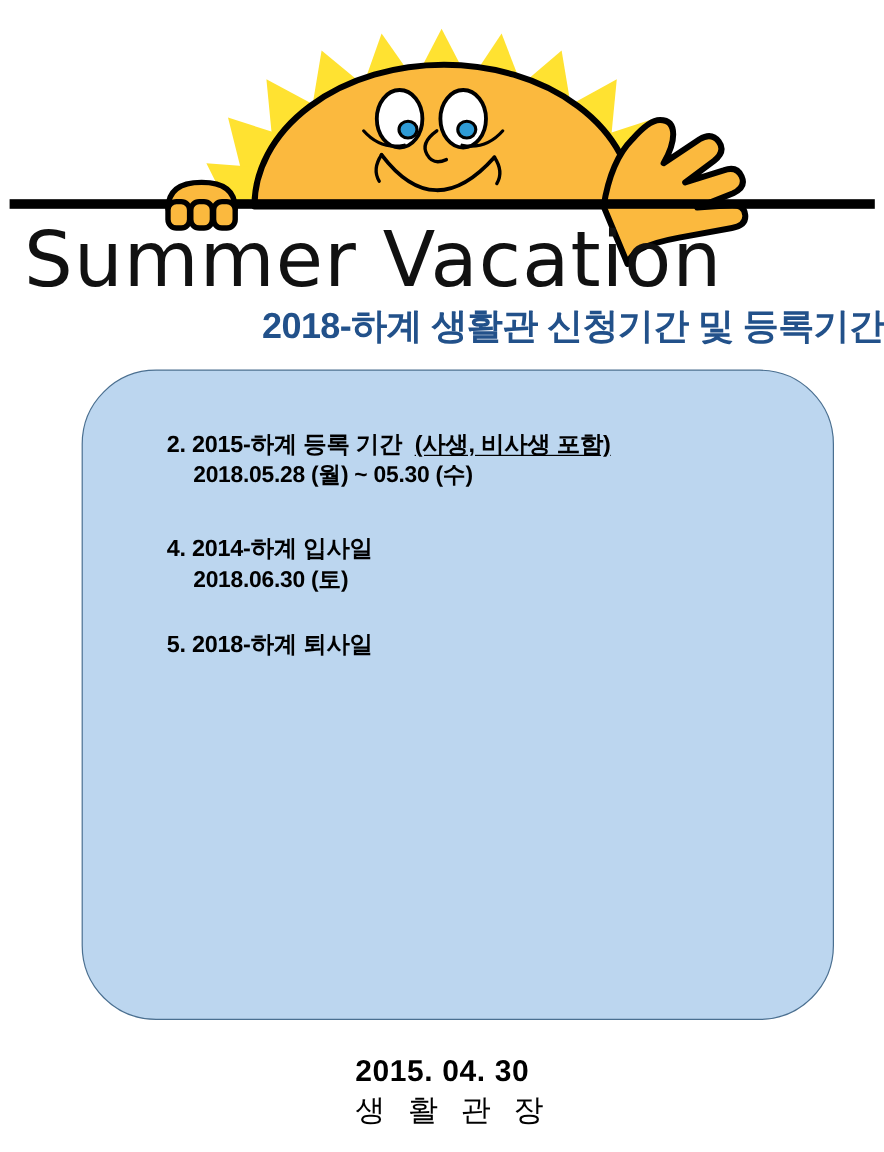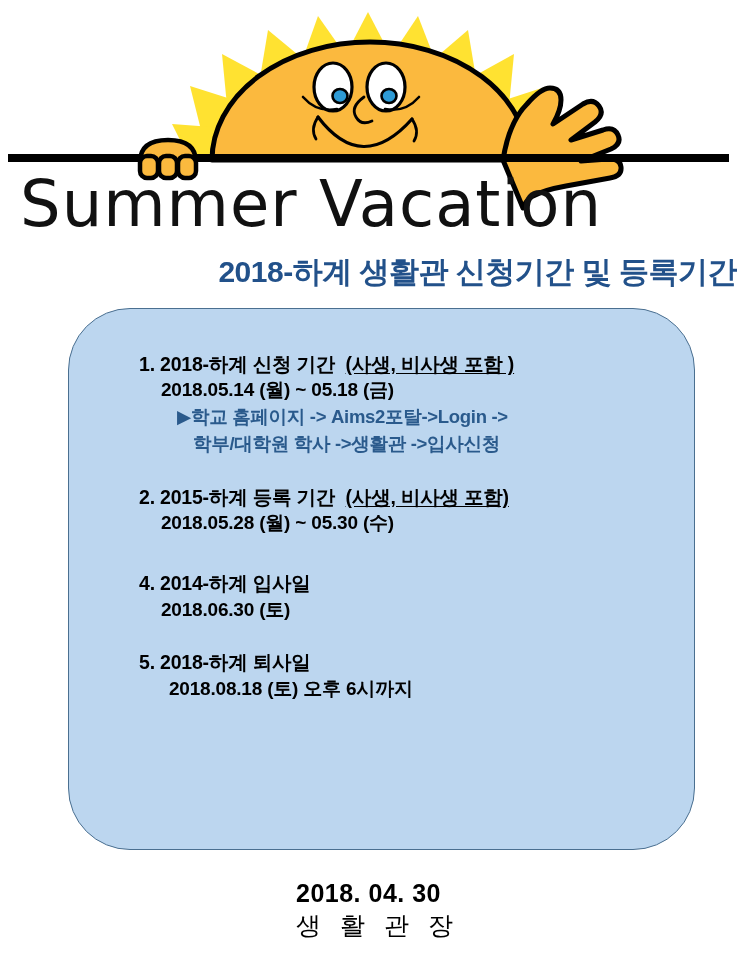--- a/index.html
+++ b/index.html
@@ -13,21 +13,21 @@
     height: 960px;
     position: relative;
     overflow: hidden;
     font-family: "Liberation Sans", "DejaVu Sans", sans-serif;
     color: #000;
   }
 
   
   #header-art {
     position: absolute;
-    left: 0; top: 4px;
+    left: 0; top: 16px;
     width: 737px;
     height: 240px;
   }
   #header-art svg { display: block; }
 
   
   #poster-title {
     position: absolute;
     left: 0; top: 252px;
     width: 737px;
@@ -189,28 +189,20 @@
 
     <text x="20" y="222" font-family="'DejaVu Sans', sans-serif" font-size="64" font-weight="400" letter-spacing="1" fill="#111111" id="wordmark-text">Summer Vacation</text>
   </svg>
 </div>
 
 <div id="poster-title">2018-하계 생활관 신청기간 및 등록기간</div>
 
 <div id="info-panel">
   <div id="info-list">
 
-    <div class="info-item">
-      <div class="item-heading">
-        <span class="num">1.</span><span>2018-하계 신청 기간</span>&nbsp;&nbsp;<span class="item-note">(사생, 비사생 포함 )</span>
-      </div>
-      <div class="item-date">2018.05.14 (월) ~ 05.18 (금)</div>
-      <div class="item-path path-line-1">▶학교 홈페이지 -&gt; Aims2포탈-&gt;Login -&gt;</div>
-      <div class="item-path path-line-2">학부/대학원 학사 -&gt;생활관 -&gt;입사신청</div>
-    </div>
 
     <div class="gap-sm"></div>
 
     <div class="info-item">
       <div class="item-heading">
         <span class="num">2.</span><span>2015-하계 등록 기간</span>&nbsp;&nbsp;<span class="item-note">(사생, 비사생 포함)</span>
       </div>
       <div class="item-date">2018.05.28 (월) ~ 05.30 (수)</div>
     </div>
 
@@ -225,22 +217,21 @@
       </div>
       <div class="item-date">2018.06.30 (토)</div>
     </div>
 
     <div class="gap-sm"></div>
 
     <div class="info-item">
       <div class="item-heading">
         <span class="num">5.</span><span>2018-하계 퇴사일</span>
       </div>
-      <div class="item-date indent-extra">2018.08.18 (토) 오후 6시까지</div>
     </div>
 
   </div>
 </div>
 
 <div id="footer-block">
-  <div id="footer-date">2018. 04. 30</div>
+  <div id="footer-date">2015. 04. 30</div>
   <div id="footer-signer">생 활 관 장</div>
 </div>
 
 </body></html>

